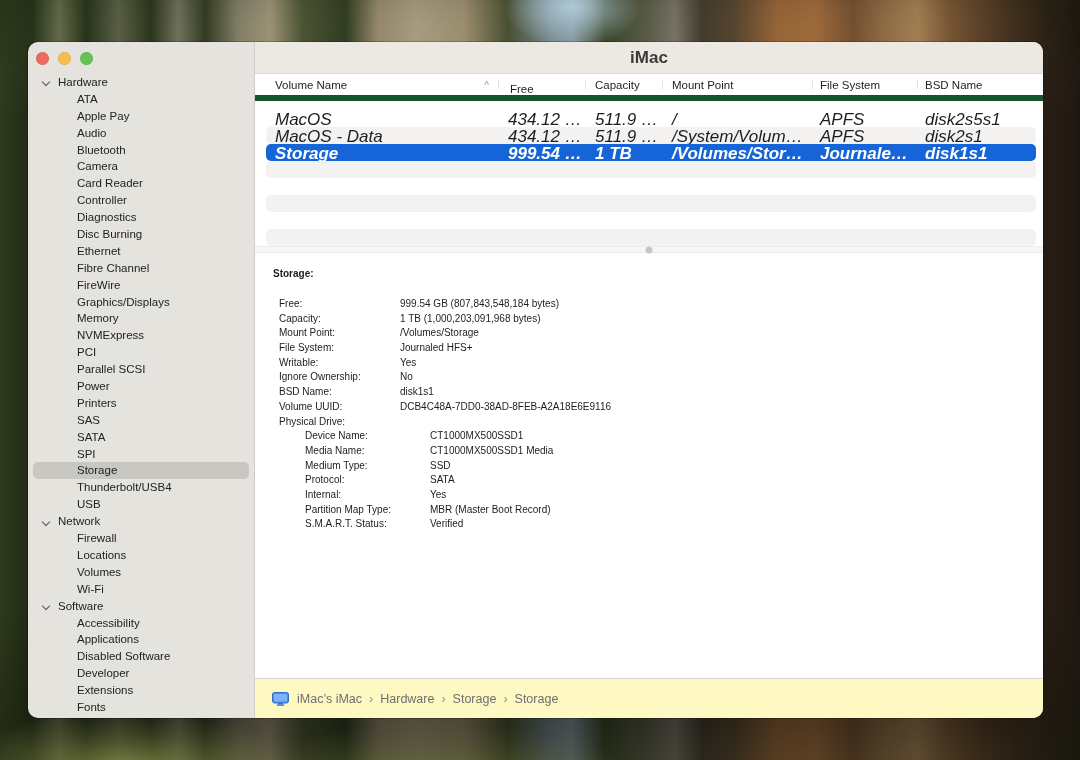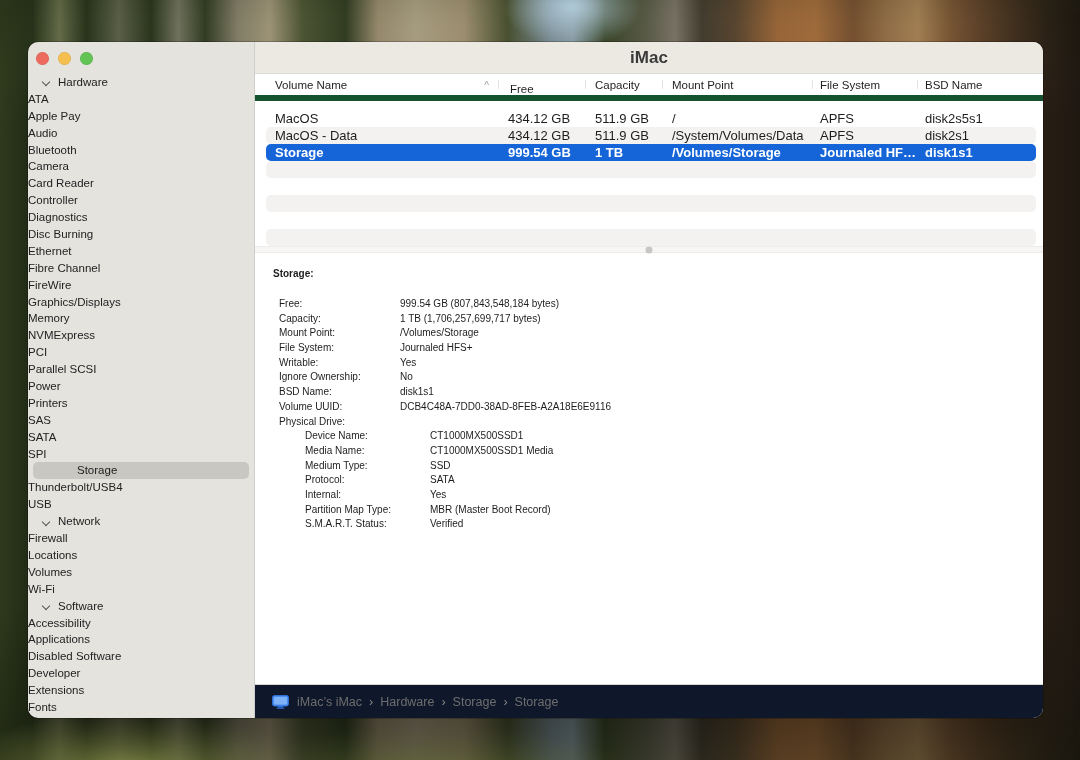--- a/index.html
+++ b/index.html
@@ -36,21 +36,21 @@
 
   .side-list { position:absolute; top:32px; left:0; right:0; bottom:0; overflow:hidden;
     font-size:11.5px; color:#222; }
   .srow { height:16.9px; line-height:16.9px; display:flex; align-items:center;
     white-space:nowrap; }
   .srow.section { padding-left:14px; }
   .srow.section .chev { width:8px; height:8px; margin-right:8px; position:relative; }
   .srow.section .chev::before { content:""; position:absolute; left:1px; top:1px;
     width:5px; height:5px; border-right:1.4px solid #555; border-bottom:1.4px solid #555;
     transform:rotate(45deg); }
-  .srow.item { }
+  .srow.item { padding-left:49px; }
   .srow.item.selected { background:#c9c7c2; border-radius:5px; margin:0 5px;
     padding-left:44px; }
 
   
   .content { flex:1; display:flex; flex-direction:column; background:#fff; min-width:0; }
 
   .titlebar { height:32px; flex-shrink:0; background:#ece9e3;
     border-bottom:1px solid #dedcd6; display:flex; align-items:center;
     justify-content:center; font-size:17px; font-weight:700; color:#3a3a3a; }
 
@@ -63,21 +63,21 @@
   .hc.c1 { width:87px;  padding-left:12px;align-items:flex-end; }
   .hc.c2 { width:77px;  padding-left:10px; }
   .hc.c3 { width:150px; padding-left:10px; }
   .hc.c4 { width:105px; padding-left:8px; }
   .hc.c5 { flex:1;      padding-left:8px; }
   .sort-caret { position:absolute; right:9px; top:50%; transform:translateY(-42%);
     color:#9b9b9b; font-size:10px; line-height:10px; }
 
   .tbody { padding-top:9px; flex-shrink:0; }
   .trow { height:17px; margin:0 7px 0 11px; border-radius:5px; display:flex;
-    align-items:center; font-size:13px; color:#1d1d1f; white-space:nowrap; }
+    font-size:17px; color:#1d1d1f; white-space:nowrap;font-style:italic; }
   .trow.stripe { background:#f3f2f0; }
   .trow.selected { background:#1565d8; color:#fff; font-weight:600; }
   .tc { overflow:hidden; text-overflow:ellipsis; }
   .tc.c0 { width:232px; padding-left:9px; }
   .tc.c1 { width:87px;  padding-left:10px; }
   .tc.c2 { width:77px;  padding-left:10px; }
   .tc.c3 { width:150px; padding-left:10px; }
   .tc.c4 { width:105px; padding-left:8px; }
   .tc.c5 { flex:1;      padding-left:8px; }
 
@@ -87,21 +87,21 @@
     width:7px; height:7px; border-radius:50%; background:#c7c6c4; }
 
   .details { flex:1; overflow:hidden; background:#fff; padding:15px 18px;
     font-size:10px; color:#1d1d1f; }
   .details-title { font-weight:700; margin-bottom:18px; }
   .drow { display:flex; height:14.7px; line-height:14.7px; white-space:nowrap; }
   .drow .lbl { flex-shrink:0; }
   .drow.lv0 .lbl { margin-left:6px;  width:121px; }
   .drow.lv1 .lbl { margin-left:32px; width:125px; }
 
-  .statusbar { height:34px; flex-shrink:0; background:#0f172a;
+  .statusbar { height:40px; flex-shrink:0; background:#fef9c3;
     border-top:1px solid #d8d6d0; display:flex; align-items:center;
     padding-left:17px; font-size:12.5px; color:#6e6e6e; }
   .statusbar svg { margin-right:8px; flex-shrink:0; }
   .crumb-sep { margin:0 7px; color:#8a8a8a; }
 </style>
 </head>
 <body>
 
 <div class="desktop">
   <div class="window">
@@ -301,21 +301,21 @@
 
       <div class="details">
         <div class="details-title">Storage:</div>
         <div id="details-rows">
             <div class="drow lv0">
               <div class="lbl">Free:</div>
               <div class="val">999.54 GB (807,843,548,184 bytes)</div>
             </div>
             <div class="drow lv0">
               <div class="lbl">Capacity:</div>
-              <div class="val">1 TB (1,706,257,699,717 bytes)</div>
+              <div class="val">1 TB (1,000,203,091,968 bytes)</div>
             </div>
             <div class="drow lv0">
               <div class="lbl">Mount Point:</div>
               <div class="val">/Volumes/Storage</div>
             </div>
             <div class="drow lv0">
               <div class="lbl">File System:</div>
               <div class="val">Journaled HFS+</div>
             </div>
             <div class="drow lv0">

